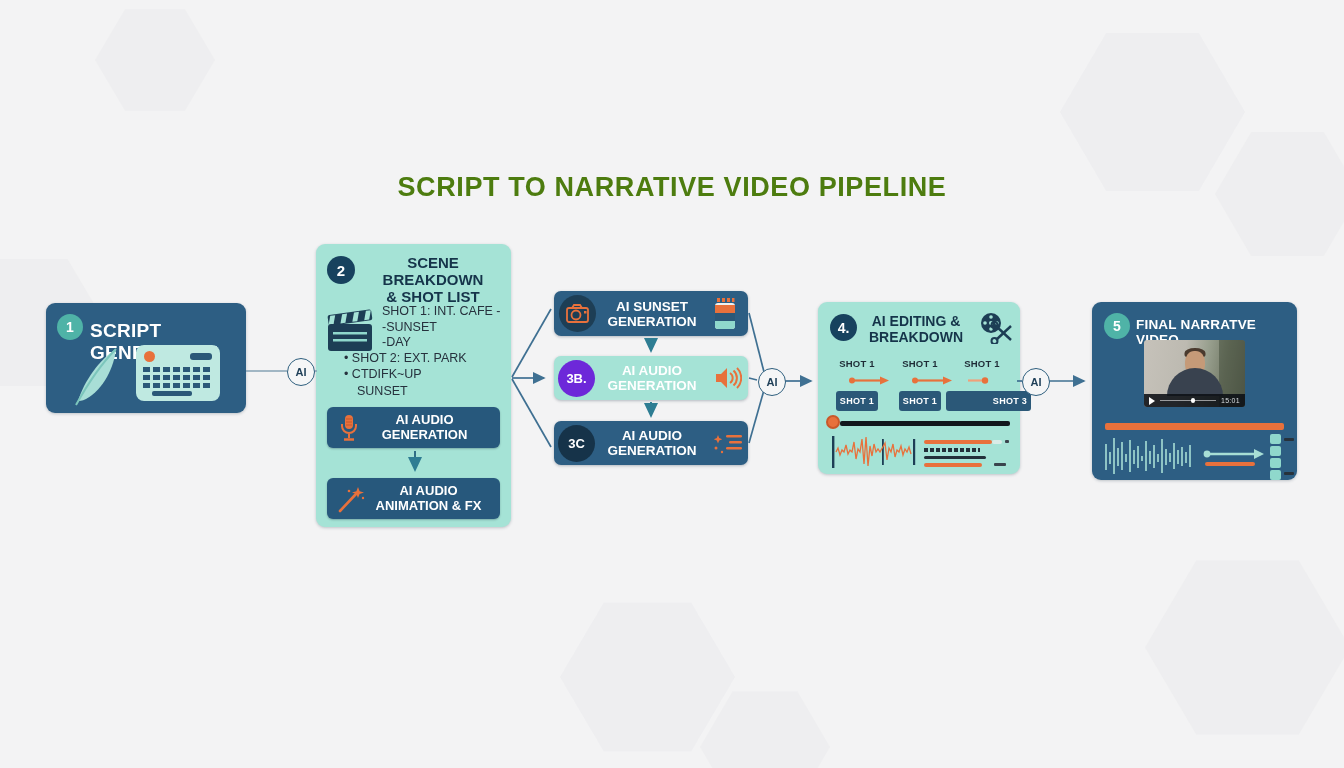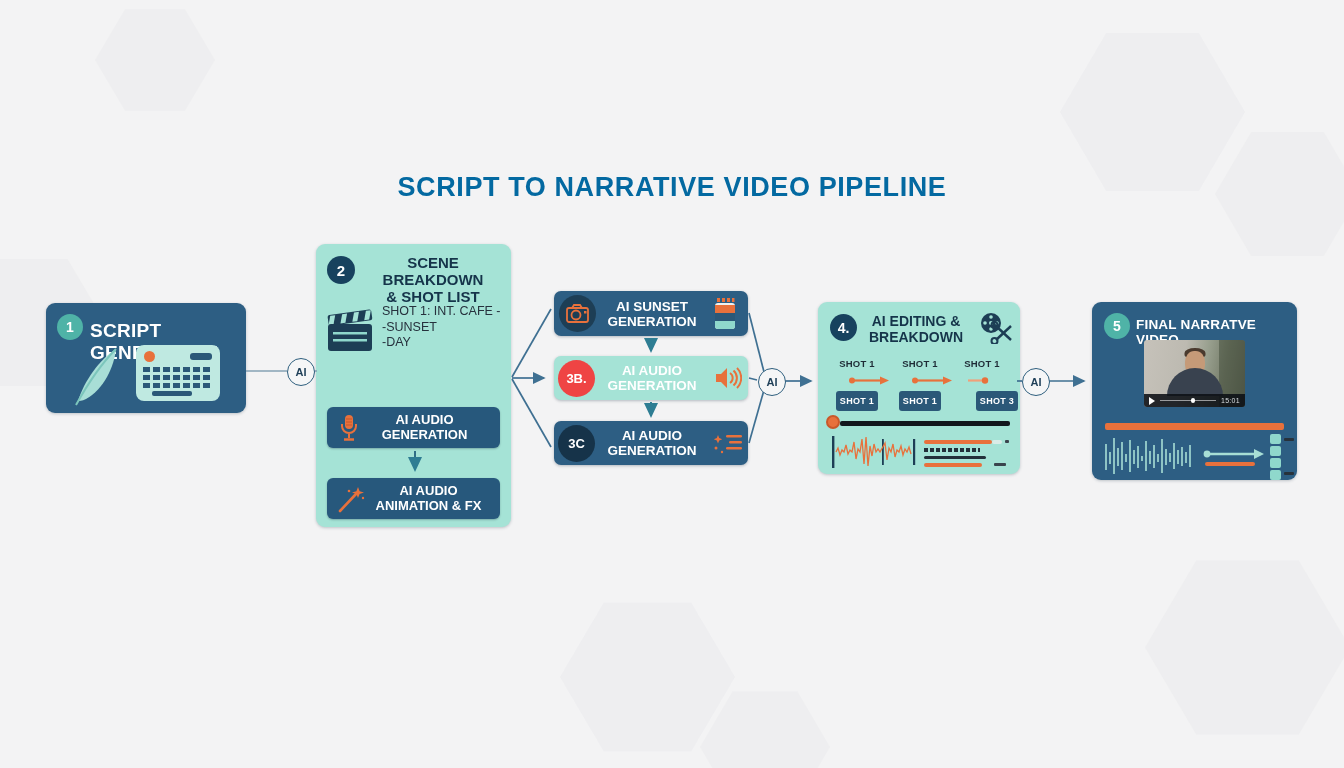--- a/index.html
+++ b/index.html
@@ -5,21 +5,21 @@
   html,body{margin:0;padding:0;}
   body{font-family:"Liberation Sans",sans-serif;background:#e8e8ea;}
   #canvas{position:relative;width:1344px;height:768px;background:#f3f3f4;overflow:hidden;}
 
   
   .hex{position:absolute;clip-path:polygon(25% 3%,75% 3%,100% 50%,75% 97%,25% 97%,0 50%);
        background:#e9e9ec;}
 
   
   .main-title{position:absolute;left:0;top:172px;width:1344px;text-align:center;
-    font-size:27px;font-weight:800;letter-spacing:.6px;color:#0369a1;}
+    font-size:27px;font-weight:800;letter-spacing:.6px;color:#4d7c0f;}
 
   
   .box{position:absolute;border-radius:9px;box-shadow:0 1px 3px rgba(30,50,70,.25);}
   .box-dark{background:#2d5e83;}
   .box-mint{background:#a5e3d6;}
 
   .num-circle{position:absolute;border-radius:50%;display:flex;align-items:center;
     justify-content:center;font-weight:800;color:#fff;}
   .num-teal{background:#4fb3a7;}
   .num-navy{background:#17425e;}
@@ -192,20 +192,25 @@
       </g>
       <rect x="2" y="18" width="44" height="27" rx="3" fill="#1d3e55"></rect>
       <rect x="7" y="26" width="34" height="2.5" fill="#8fd8cc"></rect>
       <rect x="7" y="33" width="34" height="2.5" fill="#8fd8cc"></rect>
     </svg>
     <div class="b2-shotblock">
       <div class="shot-line">SHOT 1: INT. CAFE -</div>
       <div class="shot-line">-SUNSET</div>
       <div class="shot-line">-DAY</div>
     </div>
+    <div class="b2-bullets">
+      <div class="shot-line">• SHOT 2: EXT. PARK</div>
+      <div class="shot-line">• CTDIFK~UP</div>
+      <div class="shot-line b2-indent">SUNSET</div>
+    </div>
     <div class="sub-box" style="top:163px;">
       <svg style="margin-left:12px;" width="20" height="28" viewBox="0 0 20 28">
         <rect x="6" y="1" width="8" height="14" rx="4" fill="#e8713c"></rect>
         <path d="M3 10 v2 a7 7 0 0 0 14 0 v-2" stroke="#e8713c" stroke-width="2" fill="none"></path>
         <line x1="10" y1="20" x2="10" y2="24" stroke="#e8713c" stroke-width="2"></line>
         <line x1="5" y1="25.5" x2="15" y2="25.5" stroke="#e8713c" stroke-width="2.5"></line>
         <line x1="7" y1="5" x2="13" y2="5" stroke="#c4582a" stroke-width="1"></line>
         <line x1="7" y1="8" x2="13" y2="8" stroke="#c4582a" stroke-width="1"></line>
         <line x1="7" y1="11" x2="13" y2="11" stroke="#c4582a" stroke-width="1"></line>
       </svg>
@@ -247,21 +252,21 @@
       <rect x="14" y="1" width="3" height="4" fill="#e8713c"></rect>
       <rect x="19" y="1" width="2.5" height="4" fill="#e8713c"></rect>
       <rect x="2" y="6" width="20" height="26" rx="3" fill="#eef3f2"></rect>
       <rect x="2" y="8" width="20" height="8" fill="#e8713c"></rect>
       <rect x="2" y="16" width="20" height="8" fill="#2b5878"></rect>
       <path d="M2 24 h20 v5 a3 3 0 0 1 -3 3 h-14 a3 3 0 0 1 -3 -3 Z" fill="#8fd8cc"></path>
     </svg>
   </div>
 
   <div class="mid-box box-mint" style="top:356px;height:44px;">
-    <div class="mid-circle" style="background:#ef4444;">
+    <div class="mid-circle" style="background:#6d28d9;">
       <span>3B.</span>
     </div>
     <div class="mid-label">
       <div>AI AUDIO</div>
       <div>GENERATION</div>
     </div>
     <svg class="abs" style="left:160px;top:9px;" width="28" height="26" viewBox="0 0 28 26">
       <path d="M2 9 h5 l6-6 v20 l-6-6 h-5 Z" fill="#e8713c"></path>
       <path d="M16 8 a6 6 0 0 1 0 10" stroke="#e8713c" stroke-width="2" fill="none"></path>
       <path d="M19.5 5.5 a10 10 0 0 1 0 15" stroke="#e8713c" stroke-width="2" fill="none"></path>
@@ -332,21 +337,21 @@
       <line x1="2" y1="4.5" x2="16" y2="4.5" stroke="#f0a07a" stroke-width="2.2"></line>
       <circle cx="19" cy="4.5" r="3.2" fill="#e8713c"></circle>
     </svg>
 
     <div class="shot-badge" style="left:18px;top:89px;">
       <span>SHOT 1</span>
     </div>
     <div class="shot-badge" style="left:81px;top:89px;">
       <span>SHOT 1</span>
     </div>
-    <div class="shot-badge" style="left:158px;top:89px;">
+    <div class="shot-badge" style="left:128px;top:89px;padding-left:43px;">
       <span>SHOT 3</span>
     </div>
 
     <div class="tl-bar"></div>
     <div class="tl-knob"></div>
 
     <svg class="abs" style="left:14px;top:131px;" width="85" height="38" viewBox="0 0 85 38">
       <rect x="0" y="3" width="2.4" height="32" fill="#1d3e55"></rect>
       <rect x="50" y="6" width="1.8" height="26" fill="#1d3e55"></rect>
       <rect x="81" y="6" width="2.2" height="26" fill="#1d3e55"></rect>

